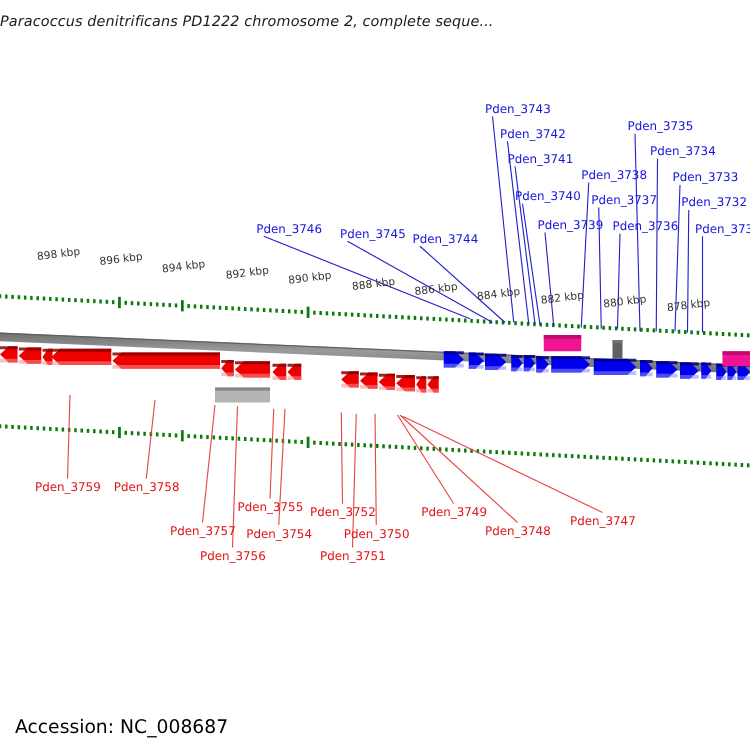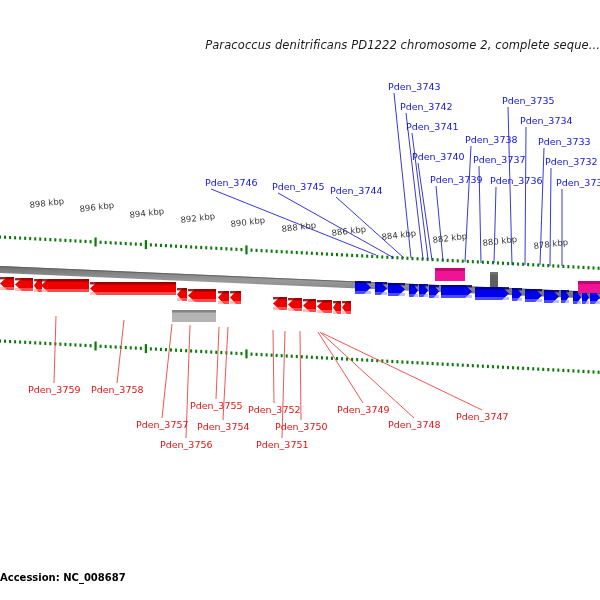--- a/index.html
+++ b/index.html
@@ -17,35 +17,33 @@
   }
   #viewer {
     position: absolute;
     left: 0; top: 0;
     width: 600px; height: 600px;
   }
   .title {
     position: absolute;
     left: 0; top: 10px;
     width: 600px;
-    text-align: right;
+    text-align: left;
     font-style: italic;
     font-size: 11.5px;
     color: #1a1a1a;
     letter-spacing: 0.1px;
     white-space: nowrap;
-    margin-top: 28px;
   }
   .footer-left {
     position: absolute;
-    left: 0; top: 572px;
-    font-size: 10px;
+    left: 12px; top: 572px;
+    font-size: 15px;
     color: #000;
     white-space: nowrap;
-    font-weight: bold;
   }
   .footer-right {
     position: absolute;
     left: 262px; top: 572px;
     font-size: 11px;
     color: #000;
     white-space: nowrap;
   }
   svg.track {
     position: absolute;

